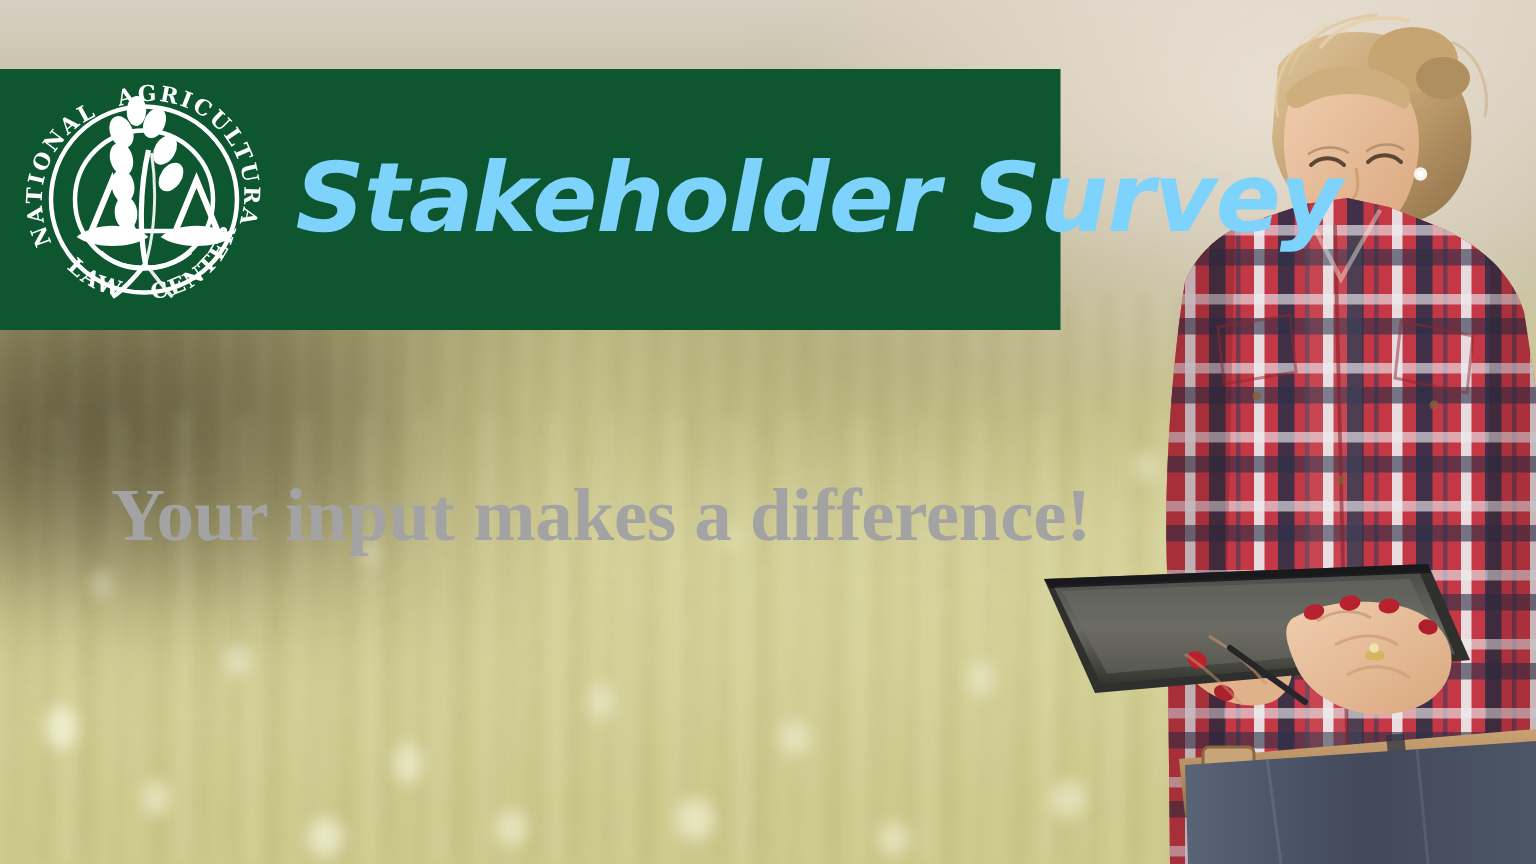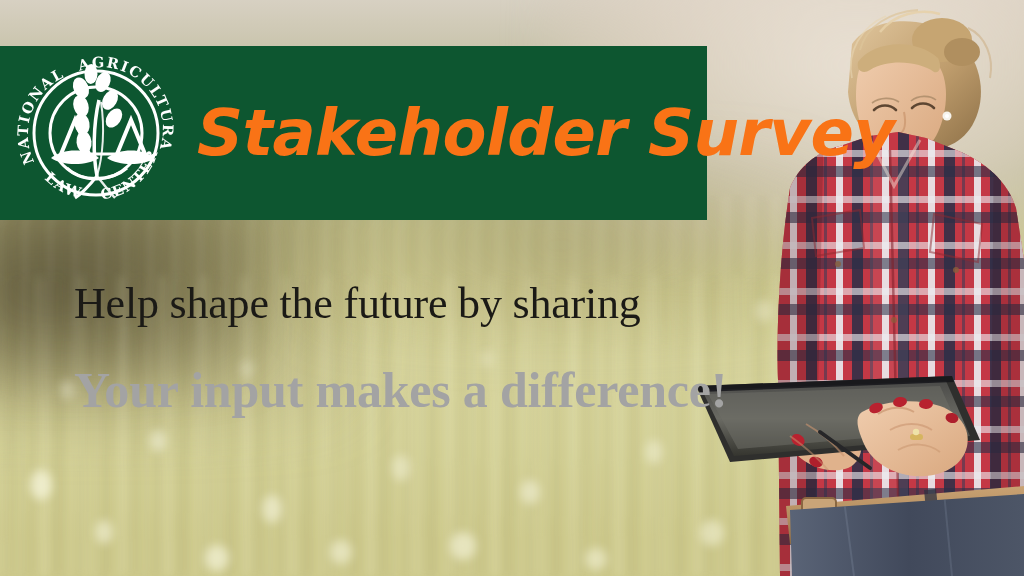--- a/index.html
+++ b/index.html
@@ -83,21 +83,21 @@
     position:absolute; left:0; top:46px;
     width:707px; height:174px;
     background:#0d5630;
     z-index:5;
   }
   .banner-title{
     position:absolute; left:197px; top:46px;
     height:216px; line-height:174px;
     font-family:"DejaVu Sans", sans-serif;
     font-size:64px; font-weight:bold; font-style:italic;
-    color:#f97316;
+    color:#7dd3fc;
     letter-spacing:-.6px;
     white-space:nowrap;
     z-index:7;
   }
 
   
   .logo{
     position:absolute; left:11px; top:48px;
     width:170px; height:170px;
     z-index:8;
@@ -407,18 +407,17 @@
         </text>
         <text>
           <textPath href="#arcBotRight" startOffset="12%">CENTER</textPath>
         </text>
       </g>
     </svg>
   </div>
 
   <div class="copy">
     <div class="copy-lines">
-      <div>Help shape the future by sharing</div>
     </div>
     <div class="copy-bold">Your input makes a difference!</div>
   </div>
 
 </div>
 
 </body></html>

